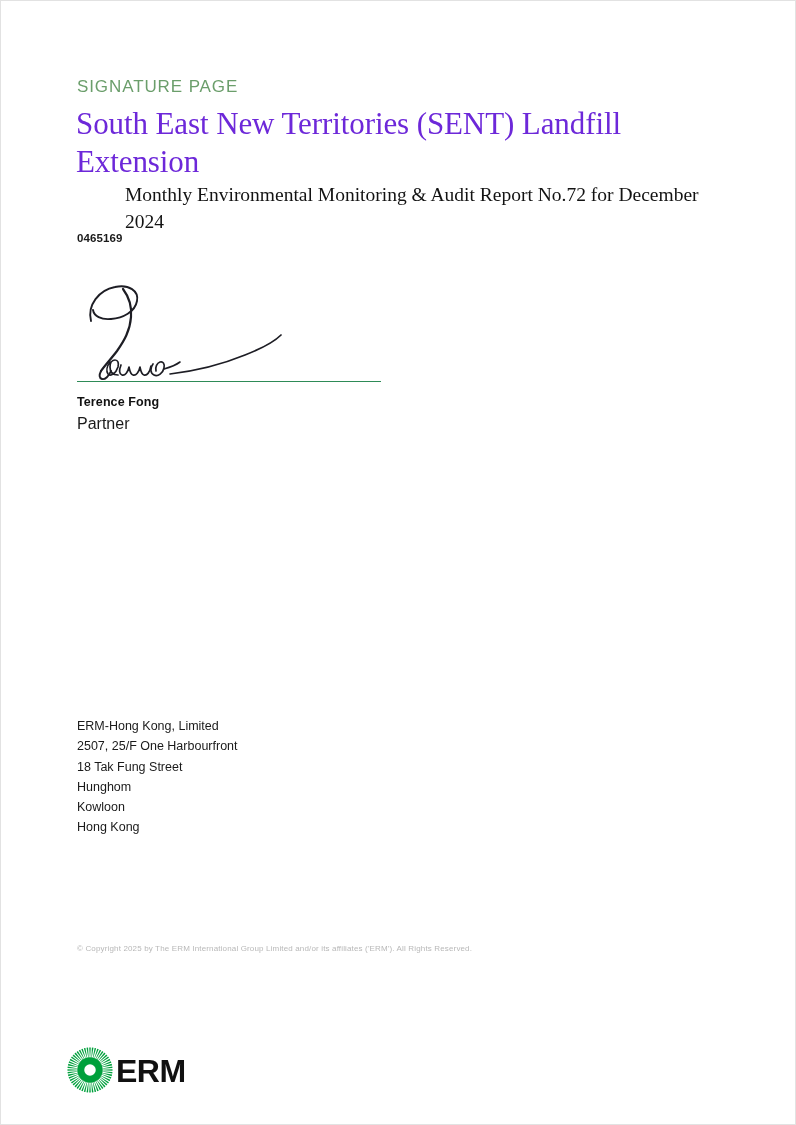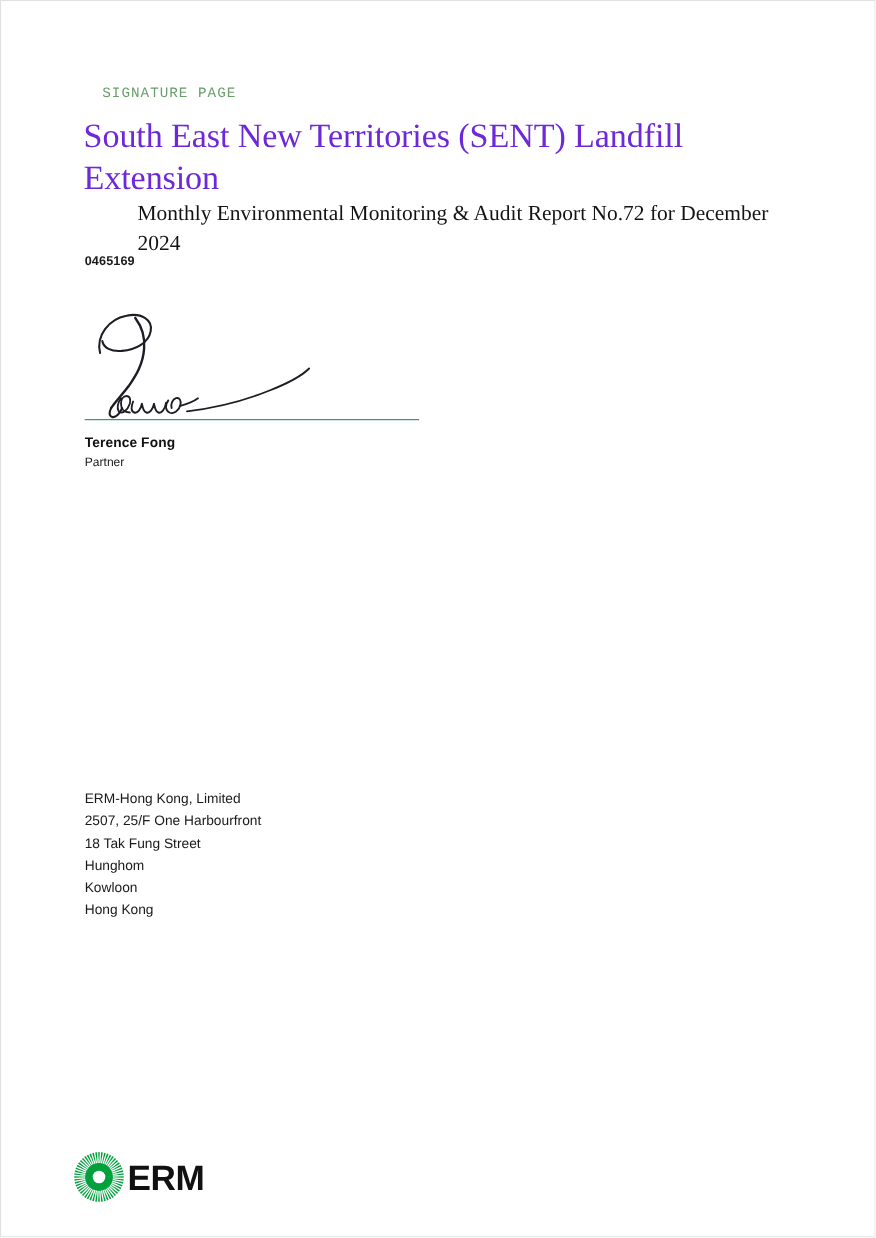--- a/index.html
+++ b/index.html
@@ -15,24 +15,24 @@
     border: 1px solid #e2e2e2;
     box-sizing: border-box;
     overflow: hidden;
     font-family: "Liberation Sans", sans-serif;
     color: #1a1a1a;
   }
 
   
   .eyebrow {
     position: absolute;
-    left: 92px;
+    left: 76px;
     top: 76px;
-    font-family: Liberation Mono, monospace;
-    font-size: 13px;
+    font-family: Liberation Sans, sans-serif;
+    font-size: 17px;
     letter-spacing: 0.9px;
     color: #6b9e6b;
     white-space: nowrap;
   }
   .title {
     position: absolute;
     left: 75px;
     top: 104px;
     width: 620px;
     font-family: "Liberation Serif", serif;
@@ -92,21 +92,21 @@
     top: 394px;
     font-size: 12.5px;
     font-weight: 700;
     color: #111111;
     letter-spacing: 0.1px;
   }
   .signer-role {
     position: absolute;
     left: 76px;
     top: 414px;
-    font-size: 11px;
+    font-size: 16px;
     font-weight: 400;
     color: #1a1a1a;
     text-align: center;
   }
 
   
   .address {
     position: absolute;
     left: 76px;
     top: 715px;
@@ -216,20 +216,21 @@
   <div class="address">
     <div>ERM-Hong Kong, Limited</div>
     <div>2507, 25/F One Harbourfront</div>
     <div>18 Tak Fung Street</div>
     <div>Hunghom</div>
     <div>Kowloon</div>
     <div>Hong Kong</div>
   </div>
 
   <div class="copyright">
+    <div>© Copyright 2025 by The ERM International Group Limited and/or its affiliates ('ERM'). All Rights Reserved.</div>
   </div>
 
   <div class="footer">
     <div class="logo">
       <svg class="logo-mark" viewBox="0 0 100 100">
 
         <g fill="#00A03C">
           
         </g>
         <g id="raygroup" fill="#00A03C">

